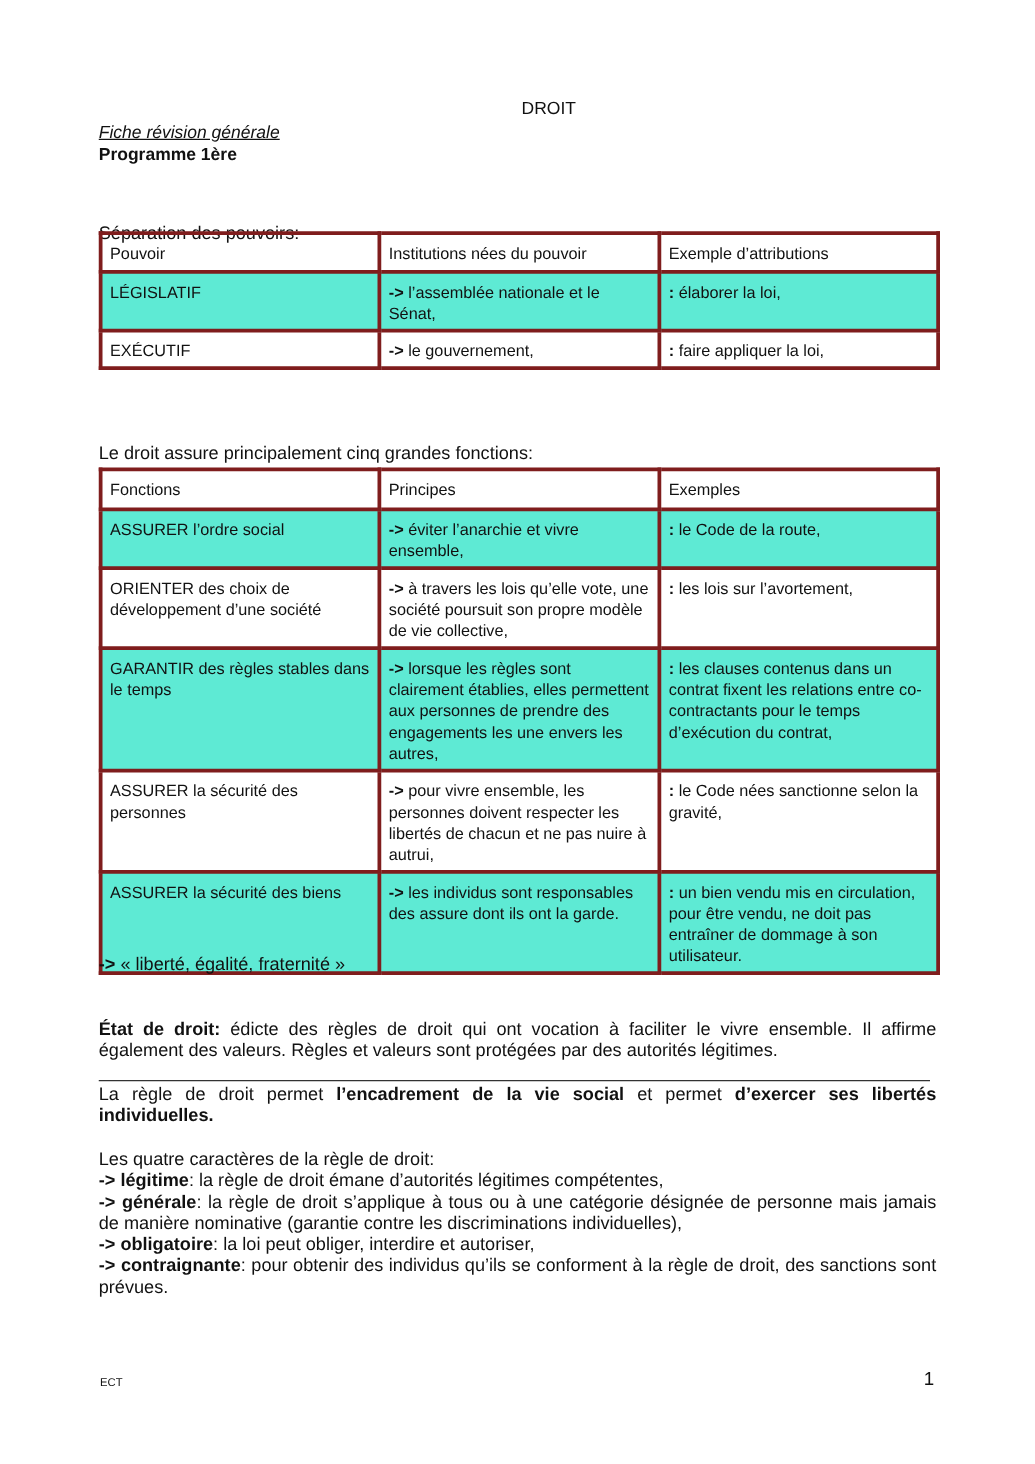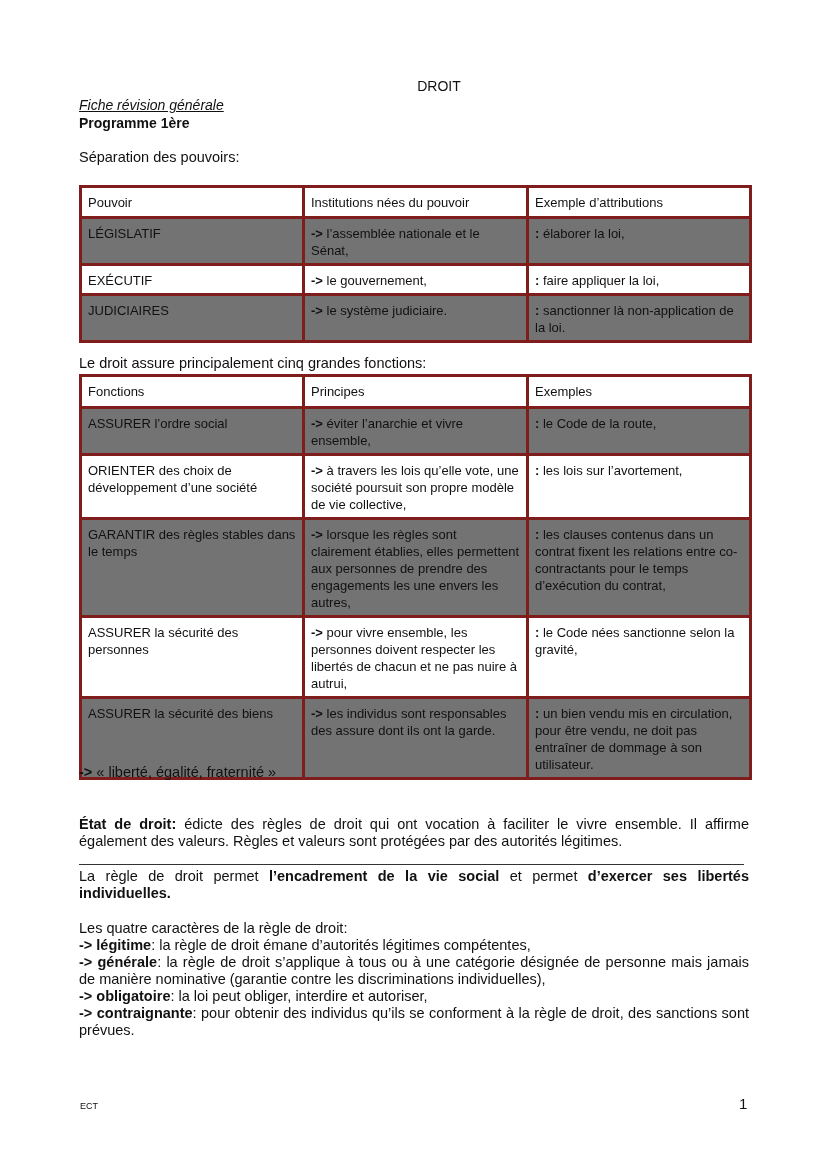--- a/index.html
+++ b/index.html
@@ -11,39 +11,39 @@
   .subtitle { position: absolute; left: 79px; top: 97px; font-size: 14px; font-style: italic; text-decoration: underline; }
   .program { position: absolute; left: 79px; top: 115px; font-size: 14px; font-weight: bold; }
   .section-label { position: absolute; left: 79px; font-size: 14.5px; }
   table.grid {
     position: absolute; left: 79px; width: 670px; border-collapse: collapse;
     font-size: 13px; line-height: 17px; table-layout: fixed;
   }
   table.grid td {
     border: 3px solid #7f1d1d; vertical-align: top; padding: 6px 6px 4px 6px;
   }
-  table.grid tr.alt td { background: #737373; }
+  table.grid tr.alt td { background: #5eead4; }
   table.grid col.c1 { width: 223px; }
   table.grid col.c2 { width: 224px; }
   table.grid col.c3 { width: 223px; }
   .b { font-weight: bold; }
   .text-block { position: absolute; left: 79px; width: 670px; font-size: 14.5px; line-height: 17px; text-align: justify; }
   .hr { position: absolute; left: 79px; width: 665px; top: 864px; border-top: 1px solid #333; }
   .footer-left { position: absolute; left: 80px; top: 1101px; font-size: 9px; }
   .footer-right { position: absolute; left: 739px; top: 1095px; font-size: 15px; }
   p { margin: 0; }
 </style>
 </head>
 <body>
 
 <div class="page-title">DROIT</div>
 <div class="subtitle">Fiche révision générale</div>
 <div class="program">Programme 1ère</div>
 
-<div class="section-label" style="top:149px;">Séparation des pouvoirs:</div>
+<div class="section-label" style="top:179px;">Séparation des pouvoirs:</div>
 <table class="grid" style="top:185px;">
   <colgroup>
       <col class="c1">
       <col class="c2">
       <col class="c3">
     </colgroup>
   <tbody>
       <tr style="height:31px;">
     <td>Pouvoir</td>
     <td>Institutions nées du pouvoir</td>
@@ -51,25 +51,20 @@
   </tr>
   <tr class="alt" style="height:46px;">
     <td>LÉGISLATIF</td>
     <td><span class="b">-&gt;</span><span> l’assemblée nationale et le Sénat,</span></td>
     <td><span class="b">:</span><span> élaborer la loi,</span></td>
   </tr>
   <tr style="height:30px;margin-top:29px;">
     <td>EXÉCUTIF</td>
     <td><span class="b">-&gt;</span><span> le gouvernement,</span></td>
     <td><span class="b">:</span><span> faire appliquer la loi,</span></td>
-  </tr>
-  <tr class="alt" style="height:45px;">
-    <td>JUDICIAIRES</td>
-    <td><span class="b">-&gt;</span><span> le système judiciaire.</span></td>
-    <td><span class="b">:</span><span> sanctionner là non-application de la loi.</span></td>
   </tr>
 </tbody>
   </table>
 
 <div class="section-label" style="top:355px;">Le droit assure principalement cinq grandes fonctions:</div>
 <table class="grid" style="top:374px;">
   <colgroup>
       <col class="c1">
       <col class="c2">
       <col class="c3">

